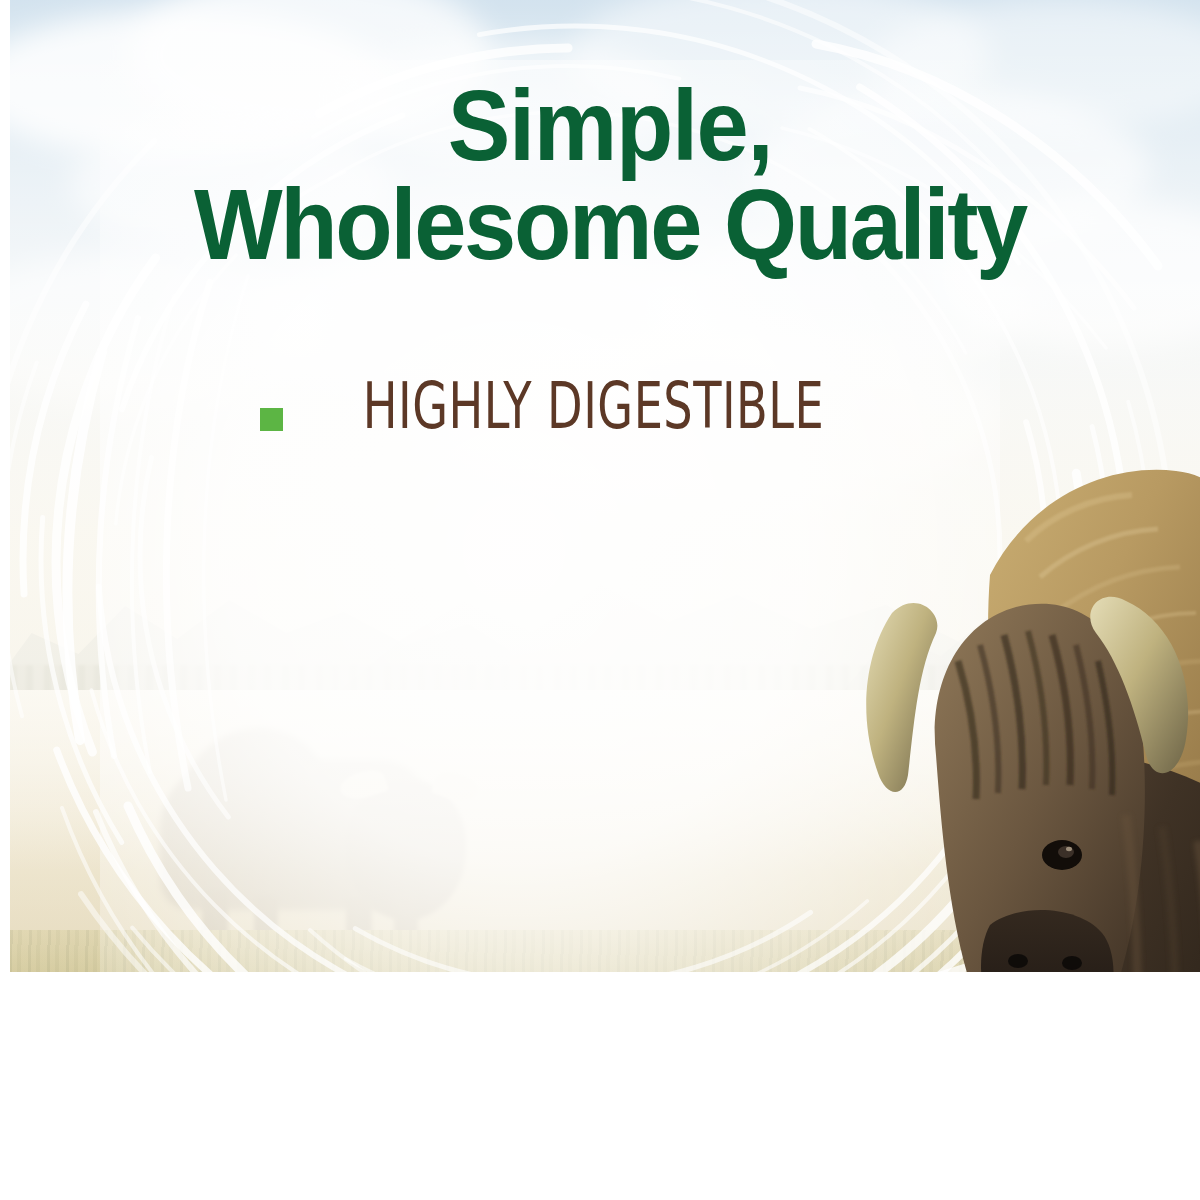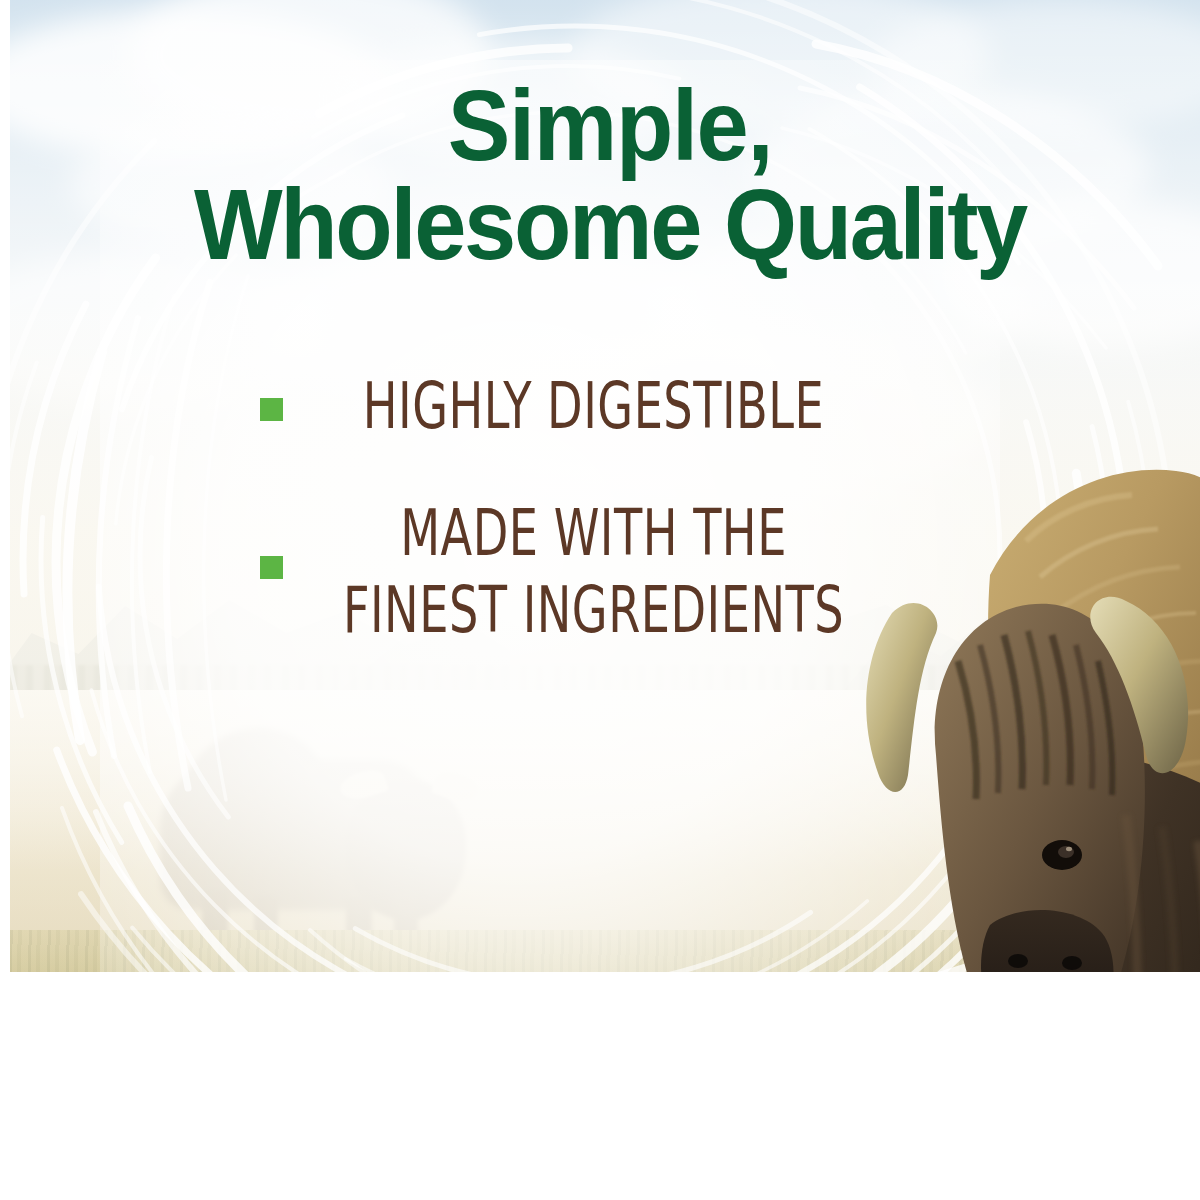--- a/index.html
+++ b/index.html
@@ -137,21 +137,21 @@
     transform:scaleX(.93);
     transform-origin:50% 0;
     text-shadow:0 1px 0 rgba(255,255,255,.35);
   }
   .headline .l2{ display:block; letter-spacing:-2.5px; }
 
   
   .bullets{
     position:absolute; left:250px; top:368px; width:620px;
   }
-  .bullet{ display:flex; align-items:center; }
+  .bullet{ display:flex; align-items:flex-end; }
   .b1{ margin-bottom:64px; }
   .b2{ margin-bottom:66px; }
   .bullet-marker{
     flex:0 0 auto;
     width:23px; height:23px;
     background:#5cb544;
     margin-top:20px;
     margin-right:24px;
   }
   .bullet-text{
@@ -380,27 +380,20 @@
     <span class="l2">Wholesome Quality</span>
   </h1>
 
   <div class="bullets">
 
     <div class="bullet b1">
       <span class="bullet-marker"></span>
       <span class="bullet-text">HIGHLY DIGESTIBLE</span>
     </div>
 
-    <div class="bullet b2">
-      <span class="bullet-marker"></span>
-      <span class="bullet-text">
-        <span>MADE WITH THE</span><br>
-        <span>FINEST INGREDIENTS</span>
-      </span>
-    </div>
 
 
   </div>
 
   <div class="checker"></div>
 
   <svg class="legs-over" viewBox="0 0 400 95">
     <defs>
       <linearGradient id="legG2" x1="0" y1="0" x2="1" y2="0">
         <stop offset="0%" stop-color="#4a3b2c"></stop>

